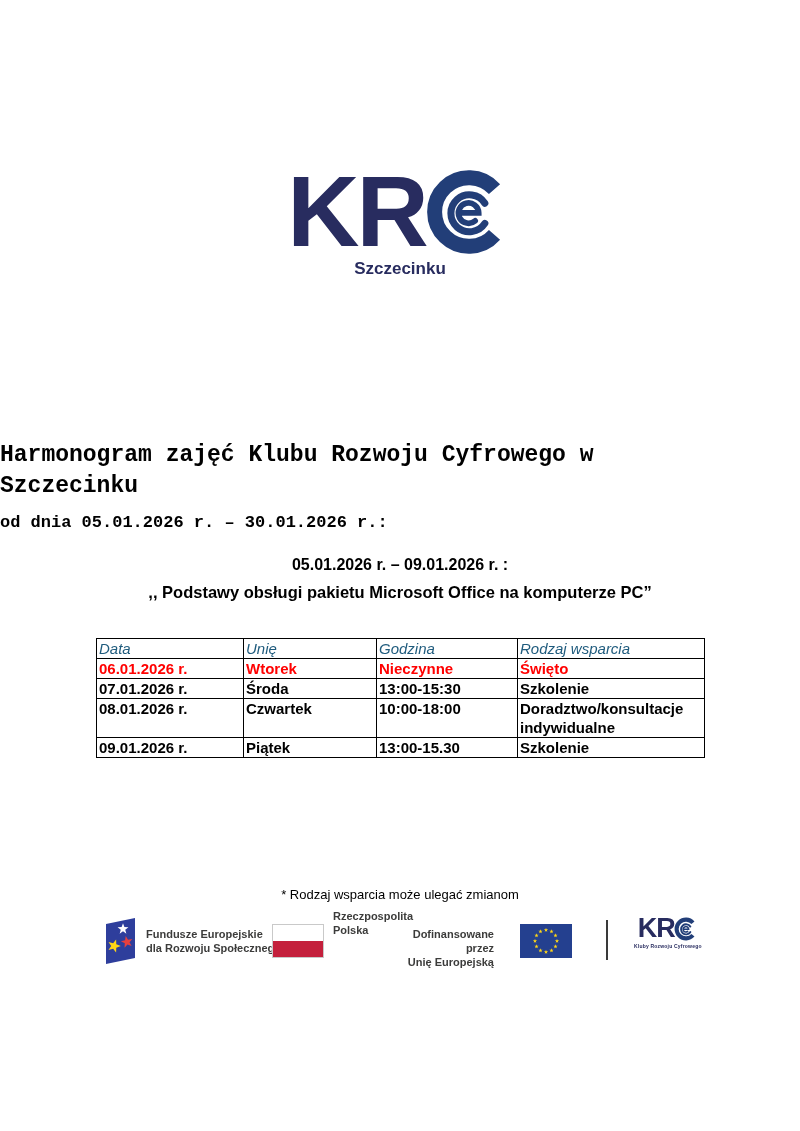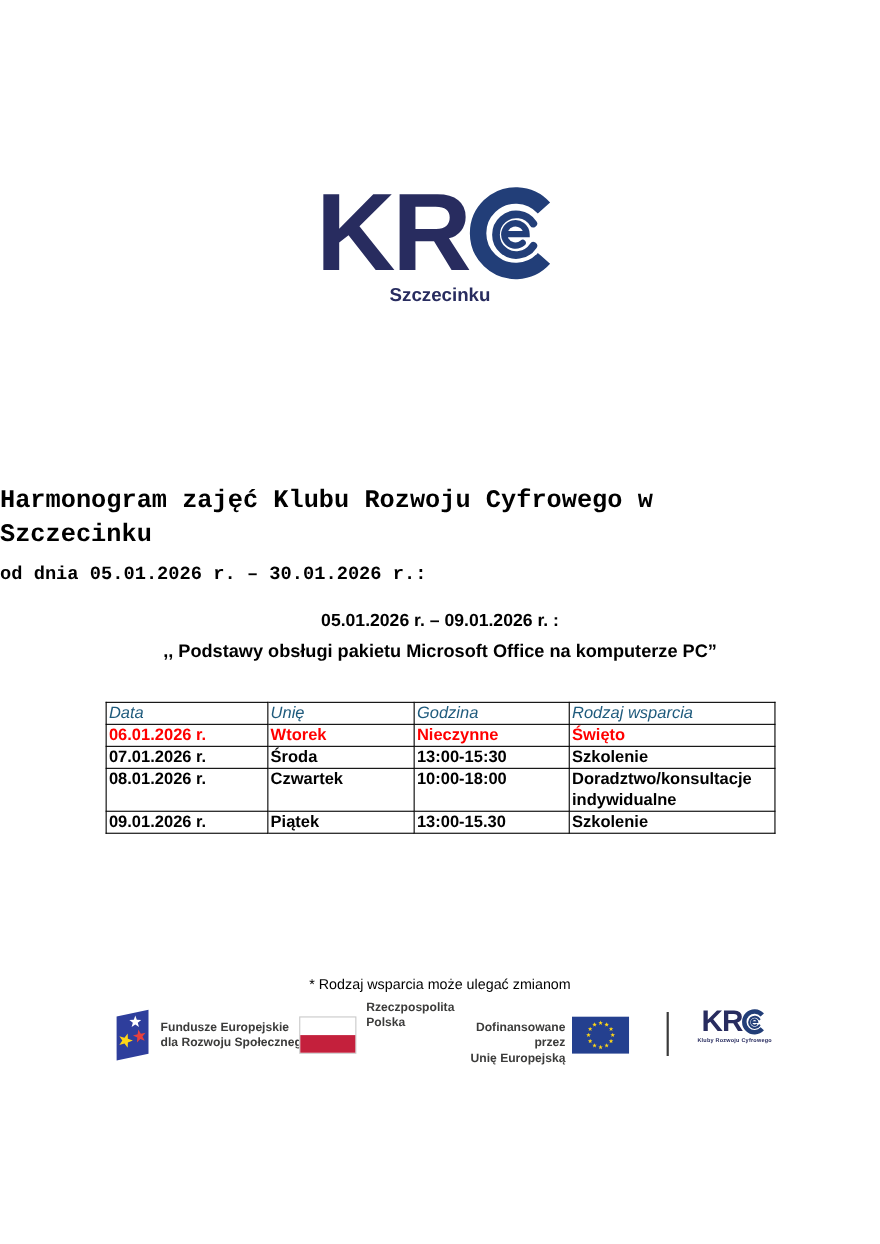--- a/index.html
+++ b/index.html
@@ -42,21 +42,21 @@
   
   .footer-band{position:absolute;top:900px;left:0;right:0;height:90px;}
   .fe-flag{position:absolute;left:103px;top:16px;width:35px;height:50px;}
   .fe-text{position:absolute;left:146px;top:27px;font-size:11px;font-weight:bold;
     color:#3c3c3b;line-height:14px;}
   .pl-flag{position:absolute;left:272px;top:24px;width:52px;height:34px;
     border:1px solid #c9c9c9;box-sizing:border-box;background:#fff;}
   .pl-flag .red-half{position:absolute;left:0;right:0;bottom:0;height:50%;background:#c4203c;}
   .pl-text{position:absolute;left:333px;top:9px;font-size:11px;font-weight:bold;
     color:#3c3c3b;line-height:14px;}
-  .eu-text{position:absolute;left:402px;top:27px;width:112px;text-align:right;
+  .eu-text{position:absolute;left:382px;top:27px;width:112px;text-align:right;
     font-size:11px;font-weight:bold;color:#3c3c3b;line-height:14px;}
   .eu-flag{position:absolute;left:520px;top:24px;width:52px;height:34px;}
   .footer-divider{position:absolute;left:606px;top:20px;width:2px;height:40px;background:#3a3a3a;}
   .krc-small{position:absolute;left:634px;top:16px;text-align:center;}
   .krc-small .logo-row{justify-content:center;}
   .krc-small .logo-letters{font-size:27px;letter-spacing:-1px;line-height:.82;}
   .krc-small .logo-c{width:24px;height:24px;margin-top:1px;}
   .krc-small-sub{margin-top:2px;font-size:5px;font-weight:bold;color:#282c5f;letter-spacing:.2px;}
   svg{display:block;}
   .defs-hidden{position:absolute;width:0;height:0;overflow:hidden;}

